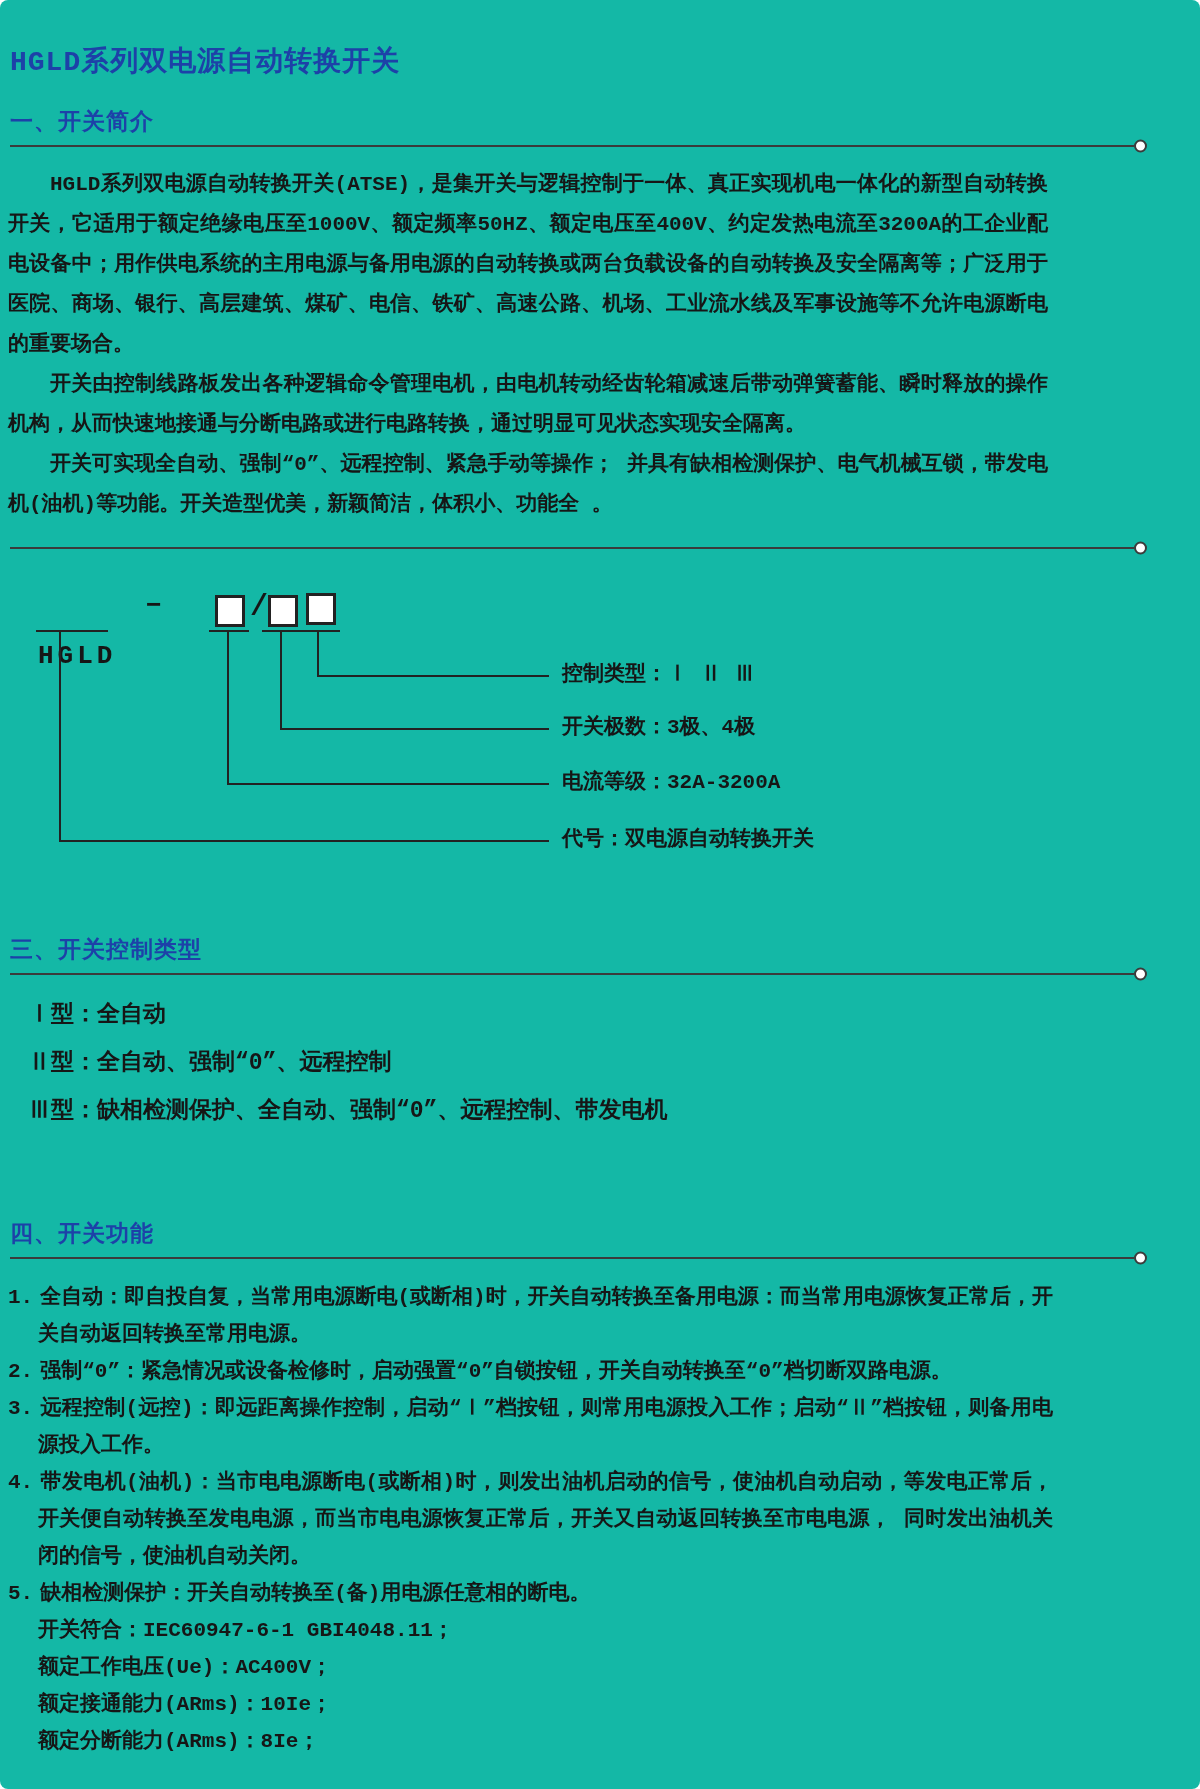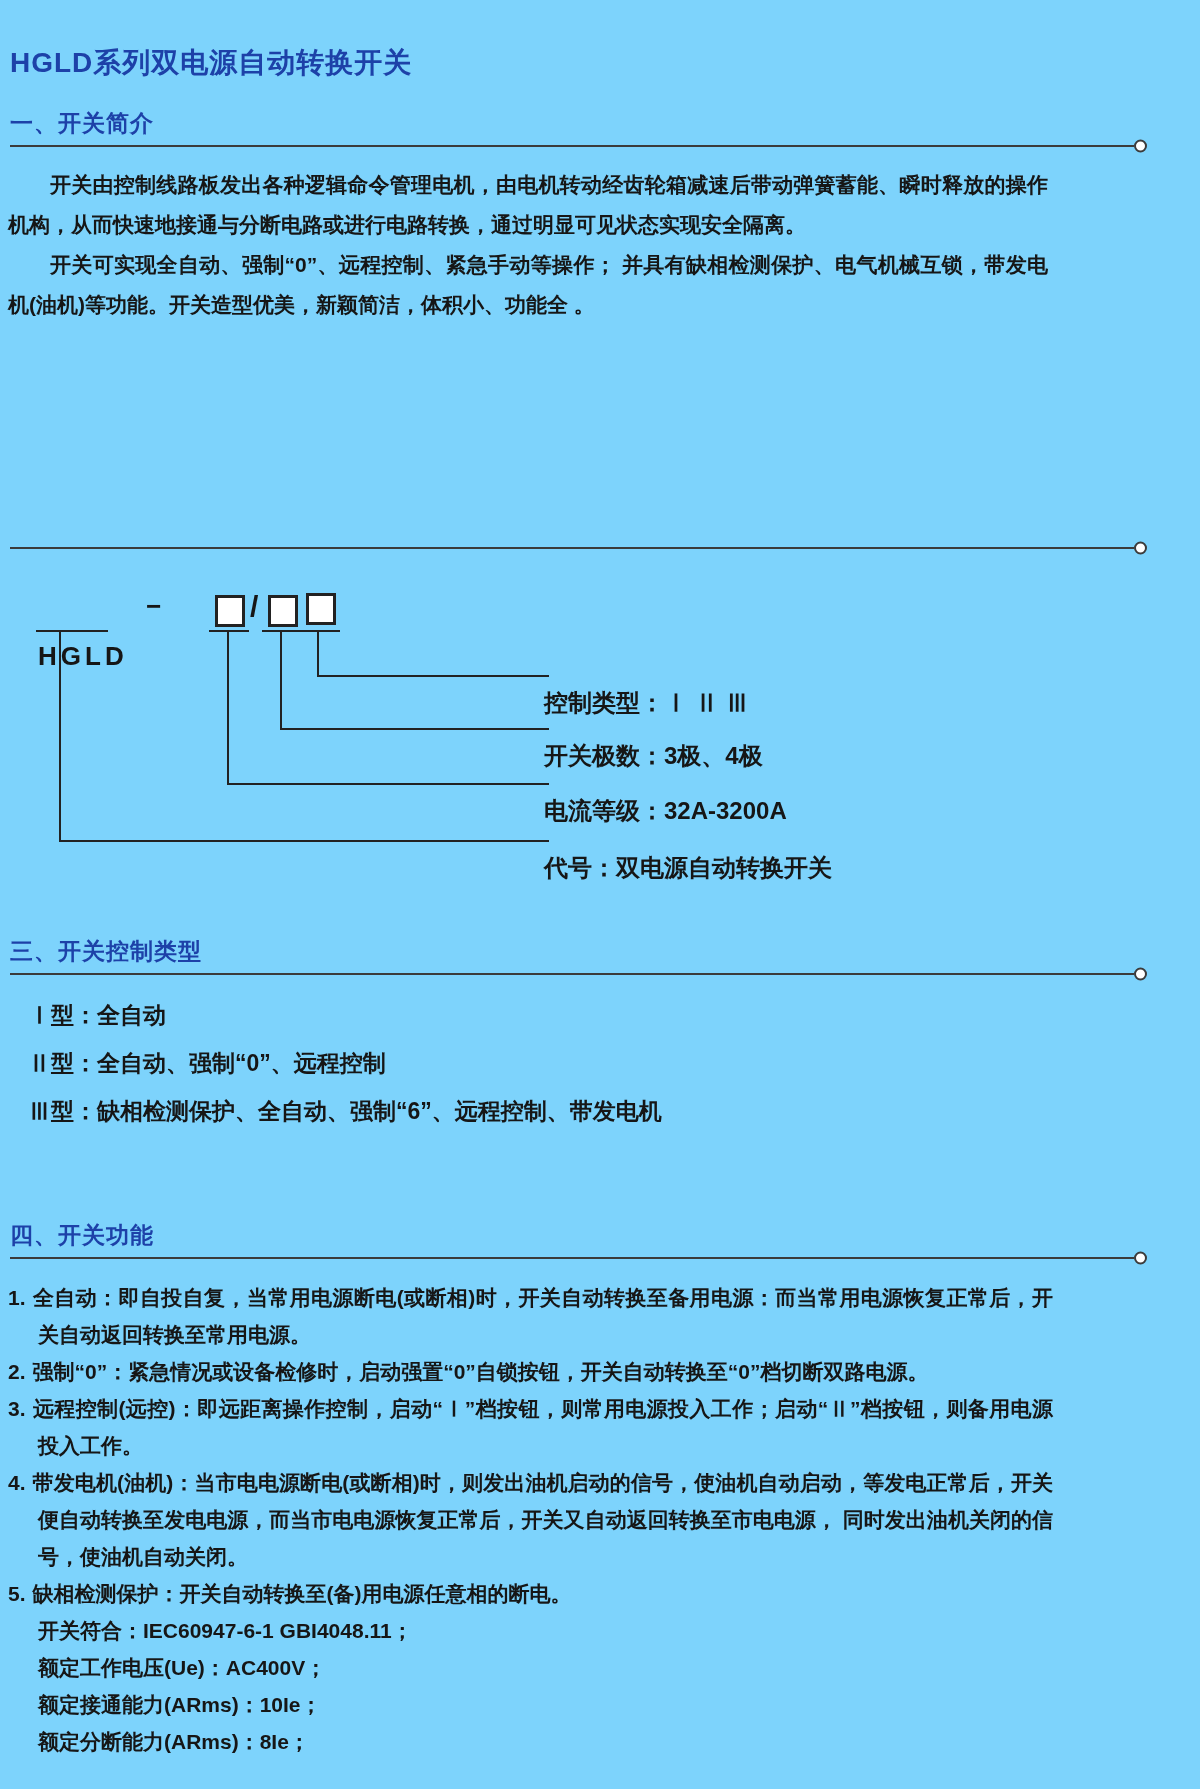--- a/index.html
+++ b/index.html
@@ -5,25 +5,26 @@
   :root{
     --blue:#1d41a8;
     --ink:#161616;
     --line:#3b3b3b;
   }
   html,body{margin:0;padding:0;background:#ffffff;}
   .page{
     position:relative;
     width:1200px;
     height:1789px;
-    background:#7dd3fc;
-    font-family:Liberation Sans, sans-serif;
+    background:#14b8a6;
+    font-family:Liberation Mono, monospace;
     font-weight:700;
     color:var(--ink);
     overflow:hidden;
+    border-radius:8px;
   }
   .title{
     position:absolute;
     left:10px;
     top:46px;
     margin:0;
     font-size:28px;
     line-height:34px;
     color:var(--blue);
     letter-spacing:1px;
@@ -83,21 +84,21 @@
   .stem{display:block;width:2px;background:#222;top:92px;}
   .st-hgld{left:59px;height:212px;}
   .st-b1{left:227px;height:155px;}
   .st-b2{left:280px;height:100px;}
   .st-b3{left:317px;height:47px;}
   .hline{display:block;height:2px;background:#222;}
   .hl-1{left:317px;top:137px;width:232px;}
   .hl-2{left:280px;top:190px;width:269px;}
   .hl-3{left:227px;top:245px;width:322px;}
   .hl-4{left:59px;top:302px;width:490px;}
-  .d-label{left:544px;font-size:24px;line-height:26px;white-space:nowrap;margin-top:28px;}
+  .d-label{left:562px;font-size:21px;line-height:26px;white-space:nowrap;}
   .dl-1{top:124px;}
   .dl-2{top:177px;text-align:right;}
   .dl-3{top:232px;}
   .dl-4{top:289px;}
   
   .type-list{margin:16px 0 0 28px;font-size:23px;line-height:48px;}
   .type-item{white-space:nowrap;}
   
   .fn-list{margin:20px 0 0 8px;width:1045px;font-size:21px;line-height:37px;text-align:justify;}
   .fn-item{padding-left:30px;text-indent:-30px;}
@@ -110,20 +111,21 @@
 <div class="page">
 
   <h1 class="title">HGLD系列双电源自动转换开关</h1>
 
   <div class="section" id="s1">
     <h2 class="sec-heading">一、开关简介</h2>
     <div class="rule">
       <span class="rule-end-circle"></span>
     </div>
     <div class="body-text">
+      <p>HGLD系列双电源自动转换开关(ATSE)，是集开关与逻辑控制于一体、真正实现机电一体化的新型自动转换开关，它适用于额定绝缘电压至1000V、额定频率50HZ、额定电压至400V、约定发热电流至3200A的工企业配电设备中；用作供电系统的主用电源与备用电源的自动转换或两台负载设备的自动转换及安全隔离等；广泛用于医院、商场、银行、高层建筑、煤矿、电信、铁矿、高速公路、机场、工业流水线及军事设施等不允许电源断电的重要场合。</p>
       <p>开关由控制线路板发出各种逻辑命令管理电机，由电机转动经齿轮箱减速后带动弹簧蓄能、瞬时释放的操作机构，从而快速地接通与分断电路或进行电路转换，通过明显可见状态实现安全隔离。</p>
       <p>开关可实现全自动、强制“0”、远程控制、紧急手动等操作； 并具有缺相检测保护、电气机械互锁，带发电机(油机)等功能。开关造型优美，新颖简洁，体积小、功能全 。</p>
     </div>
   </div>
 
   <div class="section" id="s2">
     <div class="rule">
       <span class="rule-end-circle"></span>
     </div>
     <div class="diagram">
@@ -157,21 +159,21 @@
   </div>
 
   <div class="section" id="s3">
     <h2 class="sec-heading">三、开关控制类型</h2>
     <div class="rule">
       <span class="rule-end-circle"></span>
     </div>
     <div class="type-list">
       <div class="type-item">Ⅰ型：全自动</div>
       <div class="type-item">Ⅱ型：全自动、强制“0”、远程控制</div>
-      <div class="type-item">Ⅲ型：缺相检测保护、全自动、强制“6”、远程控制、带发电机</div>
+      <div class="type-item">Ⅲ型：缺相检测保护、全自动、强制“0”、远程控制、带发电机</div>
     </div>
   </div>
 
   <div class="section" id="s4">
     <h2 class="sec-heading">四、开关功能</h2>
     <div class="rule">
       <span class="rule-end-circle"></span>
     </div>
     <div class="fn-list">
       <div class="fn-item"><span class="fn-num">1.</span><span class="fn-text">全自动：即自投自复，当常用电源断电(或断相)时，开关自动转换至备用电源：而当常用电源恢复正常后，开关自动返回转换至常用电源。</span></div>

